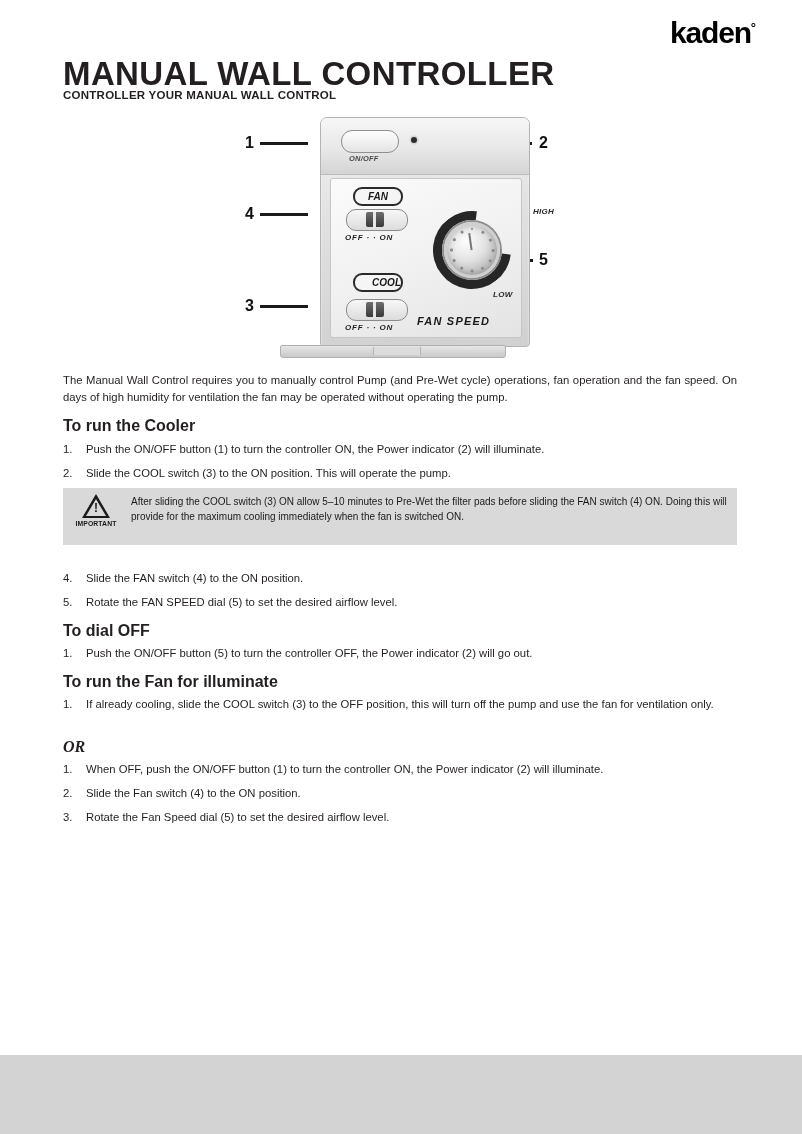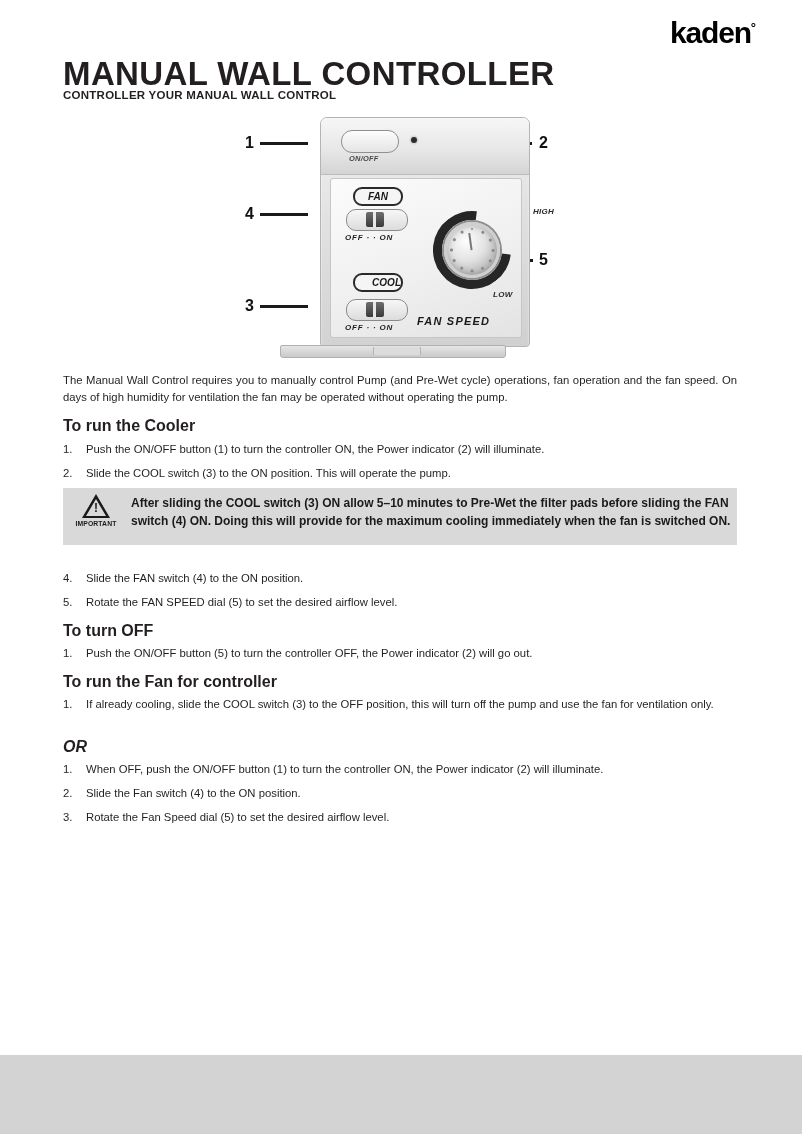--- a/index.html
+++ b/index.html
@@ -258,21 +258,21 @@
     text-align: justify;
     color: #231f20;
   }
   .sec-head {
     position: absolute;
     left: 63px;
     font-size: 16px;
     font-weight: bold;
     color: #231f20;
   }
-  .sec-head.italic { font-style: italic; }
+  .sec-head.italic { font-style: italic; font-family: Liberation Serif, serif; }
   .li {
     position: absolute;
     left: 63px;
     width: 674px;
     font-size: 11.3px;
     line-height: 1.47;
     color: #231f20;
   }
   .li .num {
     position: absolute;
@@ -337,22 +337,22 @@
     font-weight: bold;
     letter-spacing: .1px;
     margin-top: 2px;
     color: #1a1a1a;
   }
   #important-text {
     position: absolute;
     left: 68px;
     top: 7px;
     width: 600px;
-    font-size: 12px;
-    font-weight: bold;
+    font-size: 10px;
+    font-weight: normal;
     line-height: 1.46;
     color: #1a1a1a;
   }
 
   
   #footer-band {
     position: absolute;
     left: 0;
     top: 1055px;
     width: 802px;
@@ -463,27 +463,27 @@
 
 <div class="li" style="top:570px;">
   <span class="num">4.</span>
   <span class="txt">Slide the FAN switch (4) to the ON position.</span>
 </div>
 <div class="li" style="top:594px;">
   <span class="num">5.</span>
   <span class="txt">Rotate the FAN SPEED dial (5) to set the desired airflow level.</span>
 </div>
 
-<div class="sec-head" style="top:622px;">To turn OFF</div>
+<div class="sec-head" style="top:622px;">To dial OFF</div>
 <div class="li" style="top:645px;">
   <span class="num">1.</span>
   <span class="txt">Push the ON/OFF button (5) to turn the controller OFF, the Power indicator (2) will go out.</span>
 </div>
 
-<div class="sec-head" style="top:673px;">To run the Fan for controller</div>
+<div class="sec-head" style="top:673px;">To run the Fan for illuminate</div>
 <div class="li" style="top:696px;">
   <span class="num">1.</span>
   <span class="txt">If already cooling, slide the COOL switch (3) to the OFF position, this will turn off the pump and use the fan for ventilation only.</span>
 </div>
 
 <div class="sec-head italic" style="top:738px;">OR</div>
 
 <div class="li" style="top:761px;">
   <span class="num">1.</span>
   <span class="txt">When OFF, push the ON/OFF button (1) to turn the controller ON, the Power indicator (2) will illuminate.</span>

